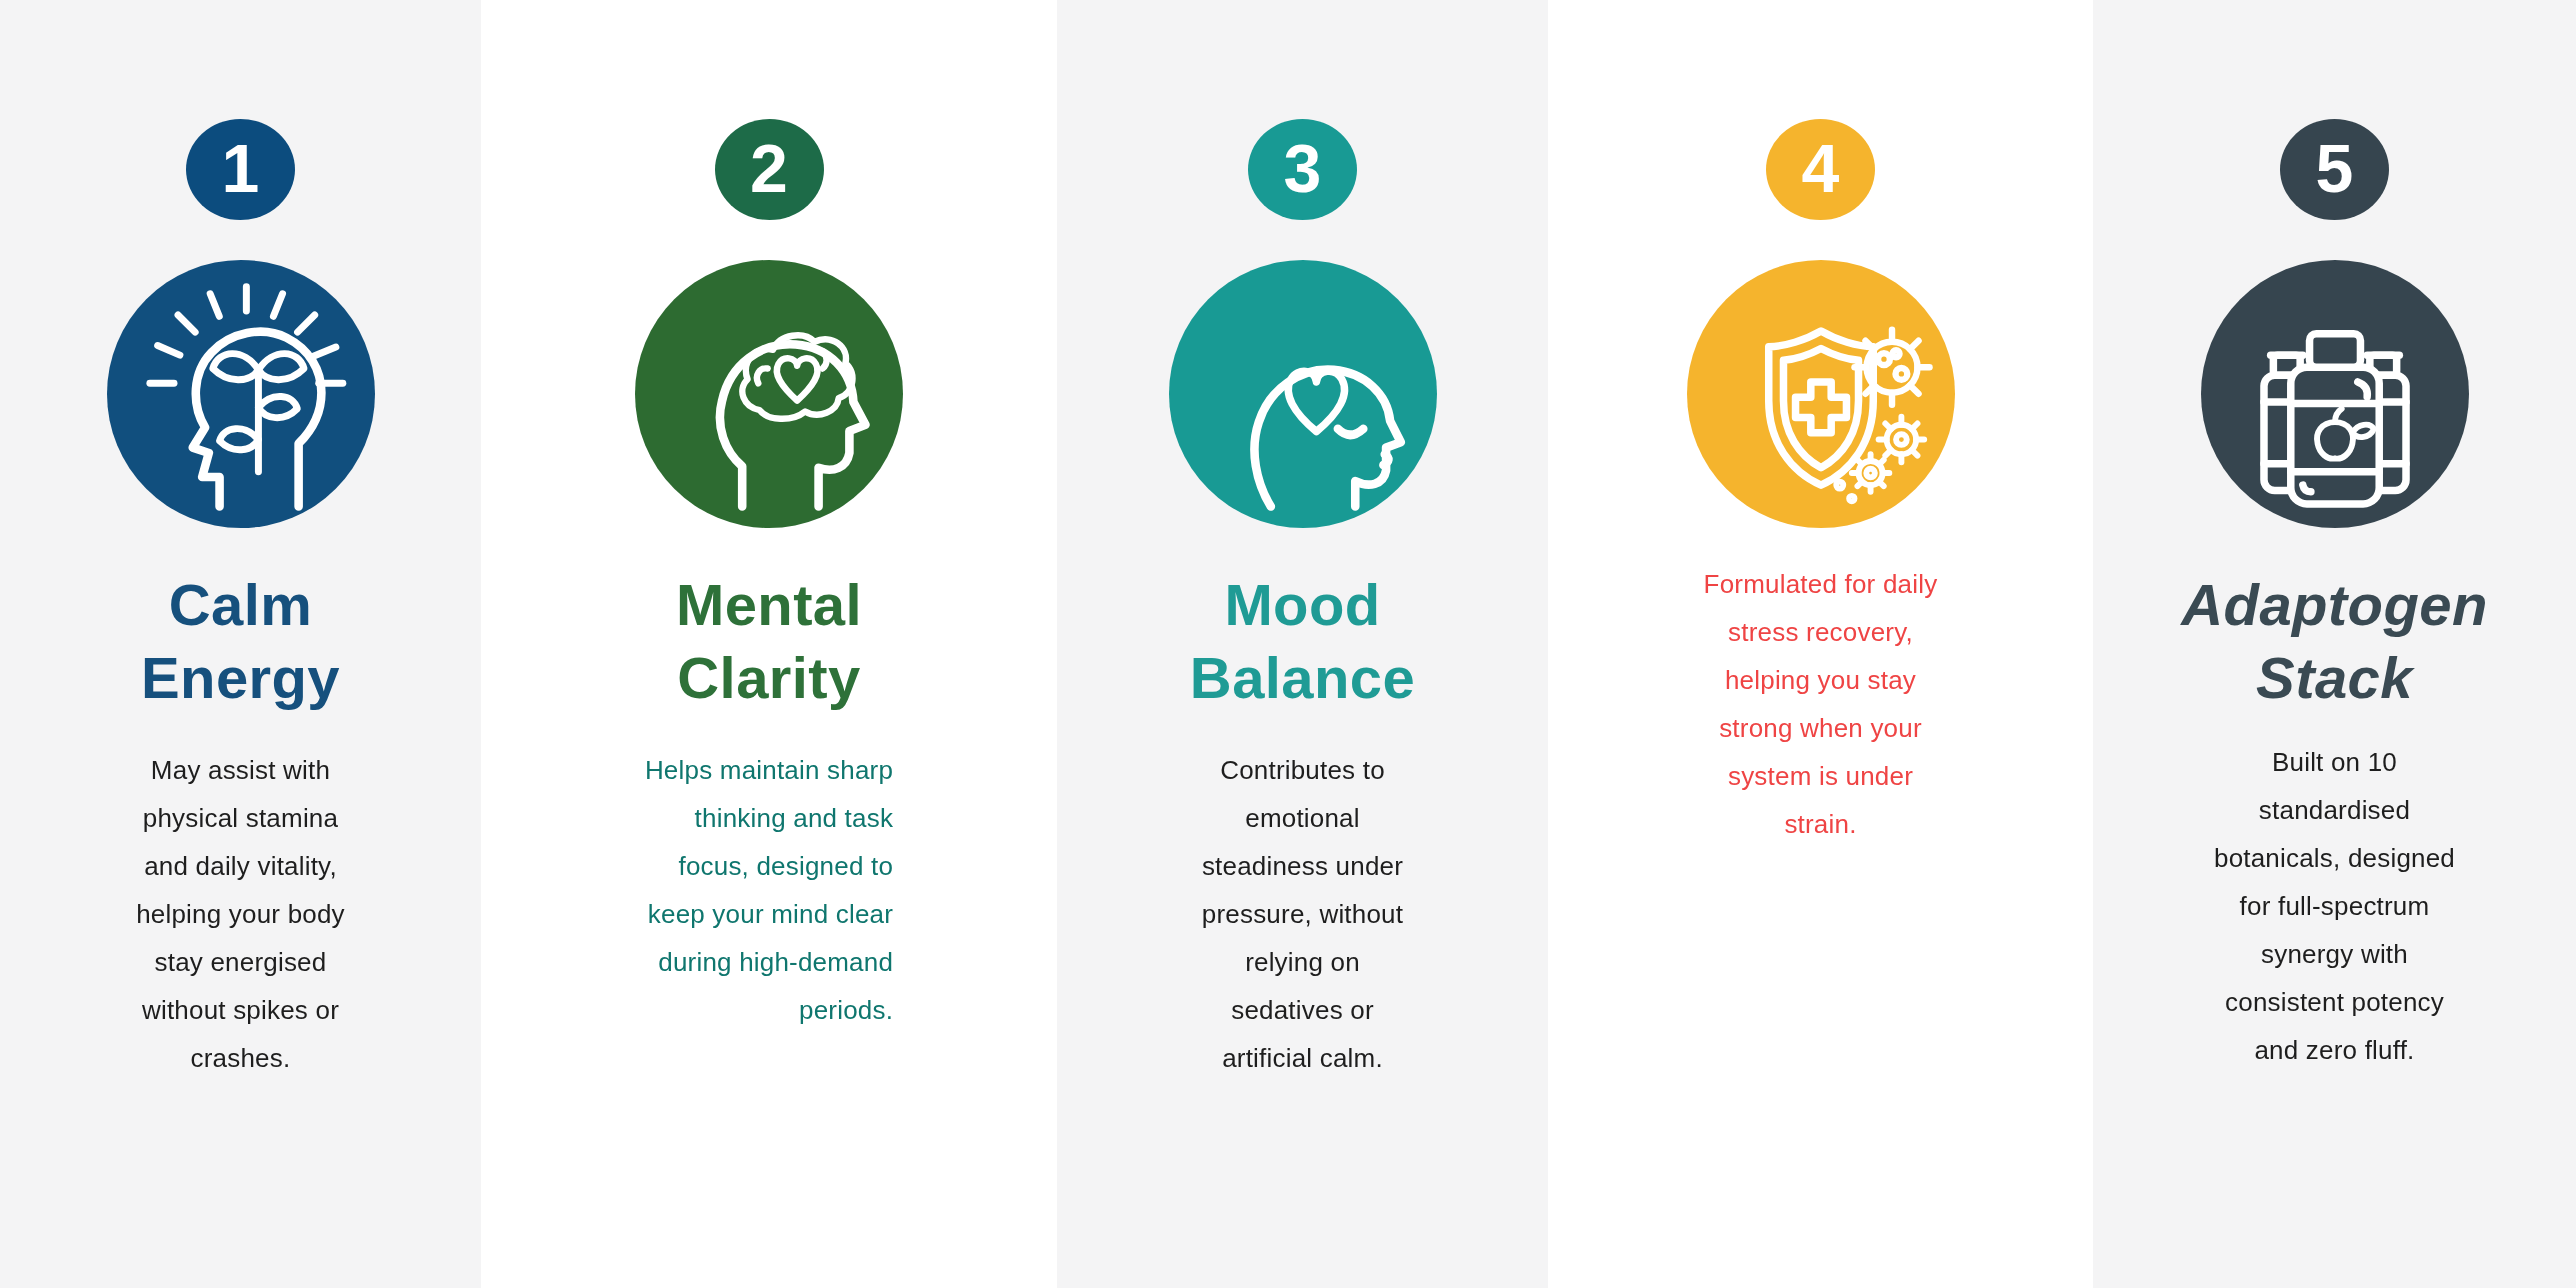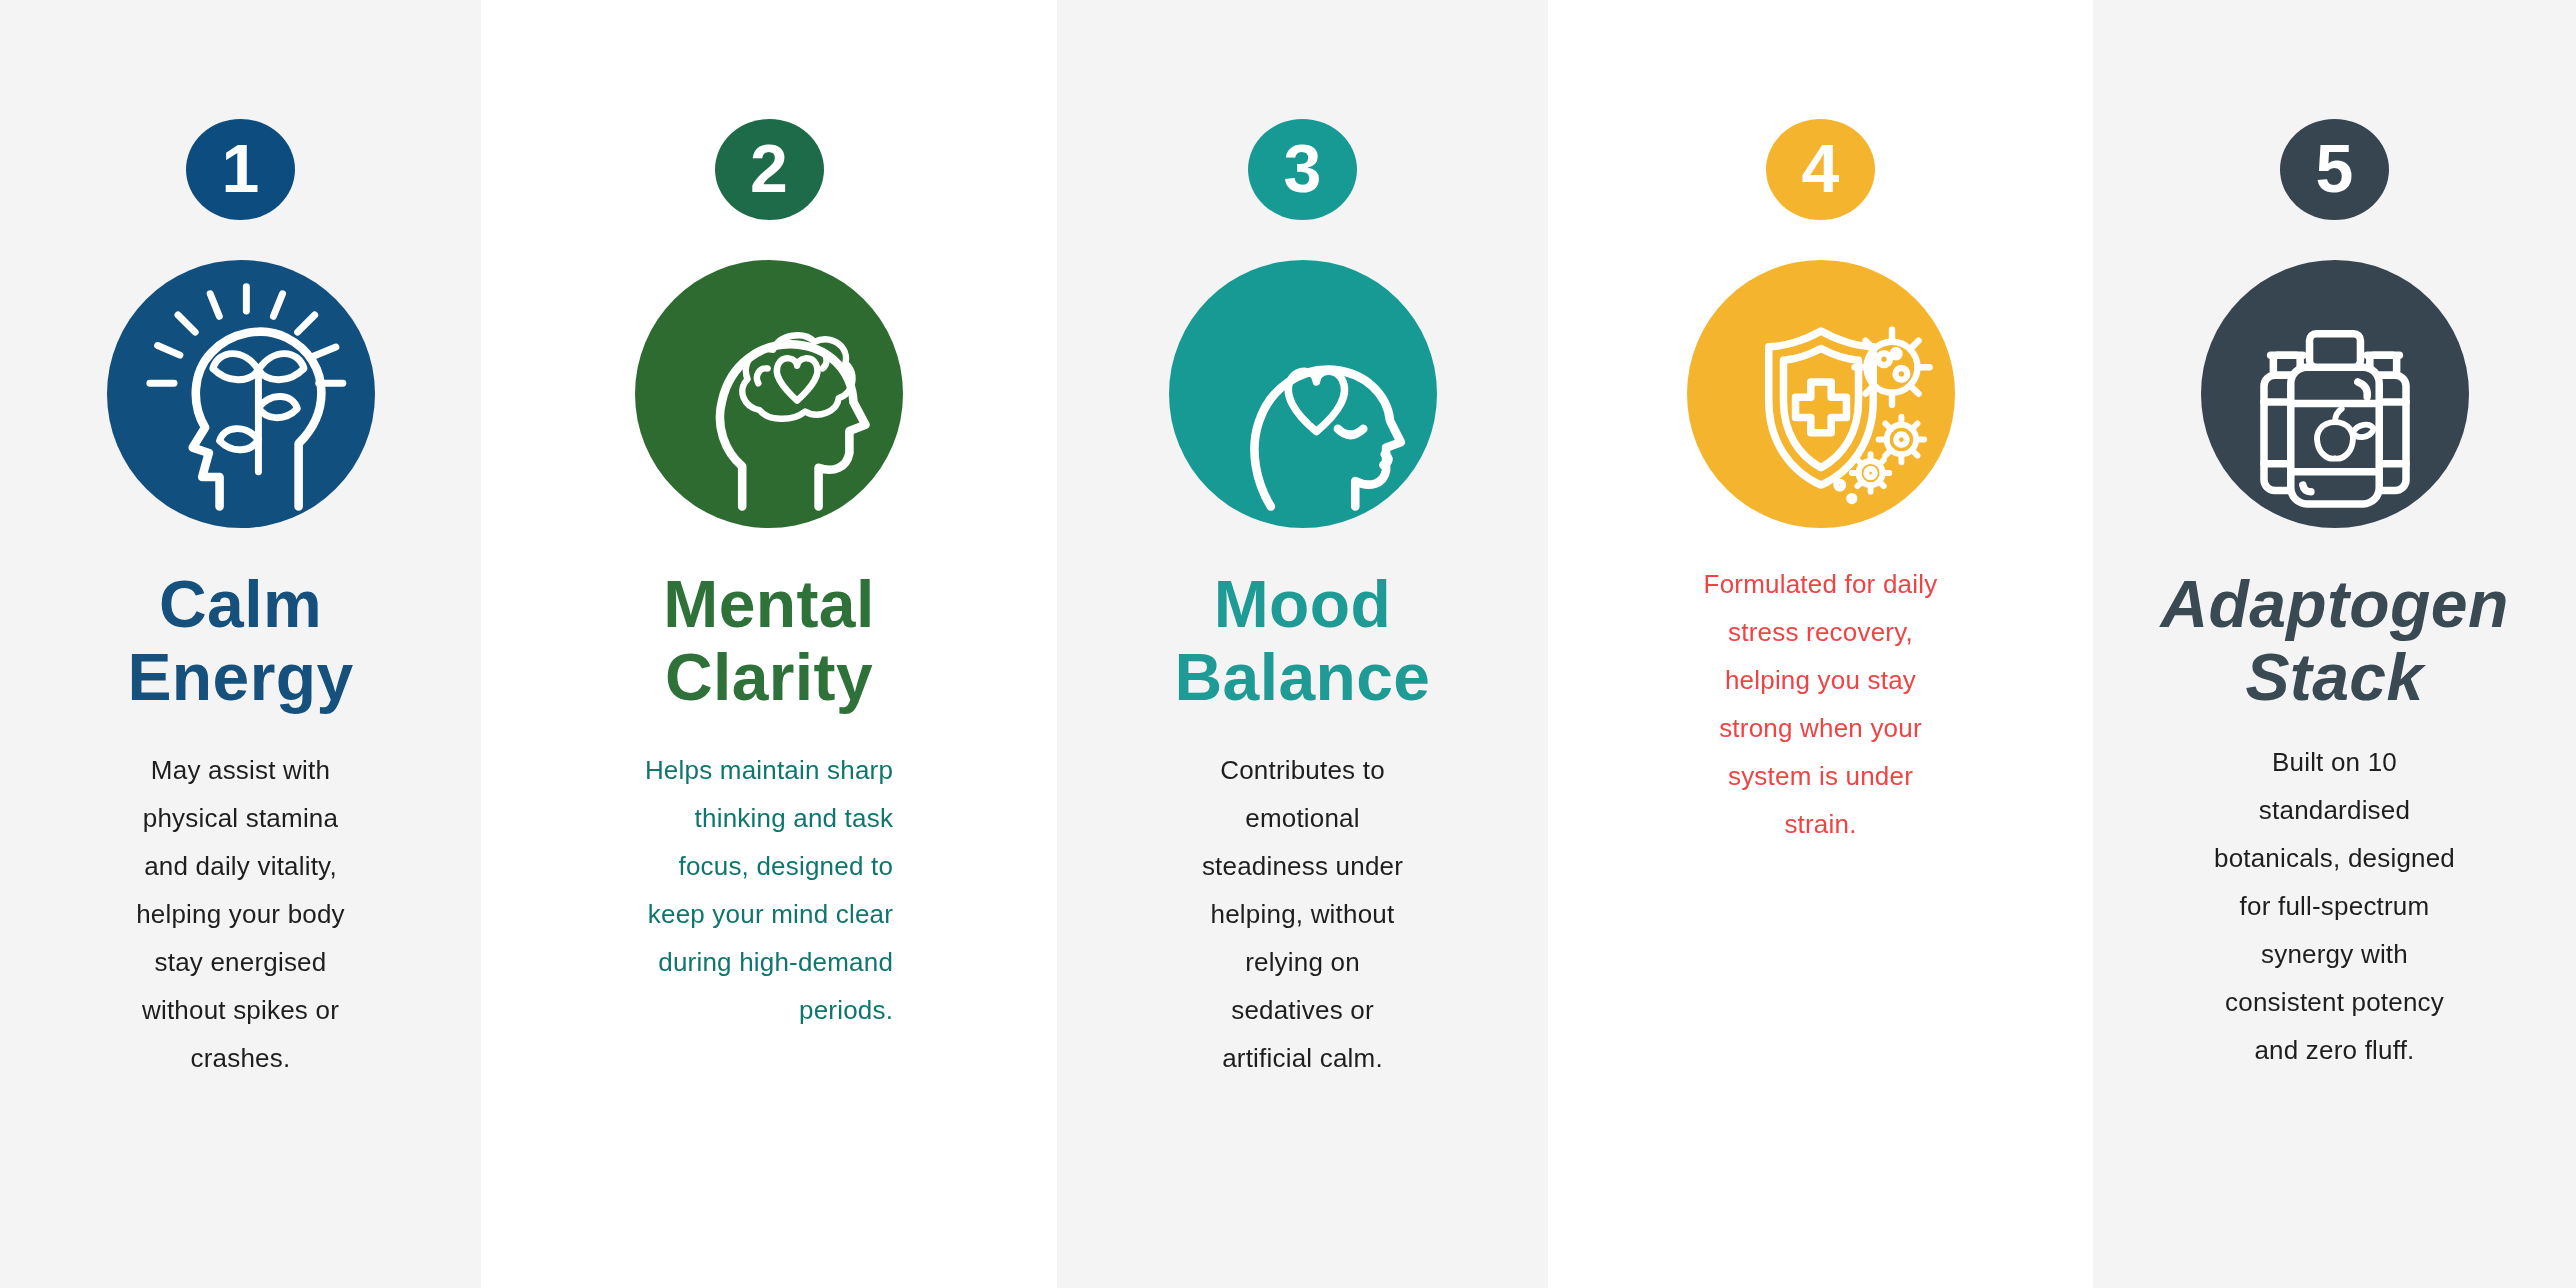--- a/index.html
+++ b/index.html
@@ -27,21 +27,21 @@
     flex: 0 0 auto;
   }
   .badge span { transform: translateY(-1.6px); }
   .icon-circle { width: 268px; height: 268px; margin-top: 40px; flex: 0 0 auto; }
   .icon-circle svg { width: 100%; height: 100%; display: block; }
   .icon-stroke {
     stroke: #ffffff; fill: none;
     stroke-linecap: round; stroke-linejoin: round;
   }
   .title {
-    margin: 40px 0 0; font-size: 66px; line-height: 73px; font-weight: 700;
+    margin: 40px 0 0; font-size: 58px; line-height: 73px; font-weight: 700;
     text-align: center; white-space: pre-line; letter-spacing: 0.4px;
   }
   .desc {
     margin: 32px 0 0; font-size: 26px; line-height: 48px;
     text-align: center; white-space: pre-line; letter-spacing: 0.2px;
   }
 </style>
 </head>
 <body>
 
@@ -131,21 +131,21 @@
         <g class="icon-stroke" stroke-width="2.8">
           <path d="M55 64 C46.5 57 42.5 50 45.5 44.5 C48 40 54.5 40.8 55 45.5 C55.5 40.8 62 40 64.5 44.5 C67.5 50 63.5 57 55 64 Z"></path>
         </g>
       </svg>
     </div>
     <h2 class="title" style="color: rgb(31, 155, 149);">Mood
 Balance</h2>
     <p class="desc" style="color: rgb(30, 30, 30);">Contributes to
 emotional
 steadiness under
-helping, without
+pressure, without
 relying on
 sedatives or
 artificial calm.</p>
   </section>
 
   <section class="col col-4">
     <div class="badge" style="background-color: rgb(245, 180, 45);">
       <span>4</span>
     </div>
     <div class="icon-circle">

